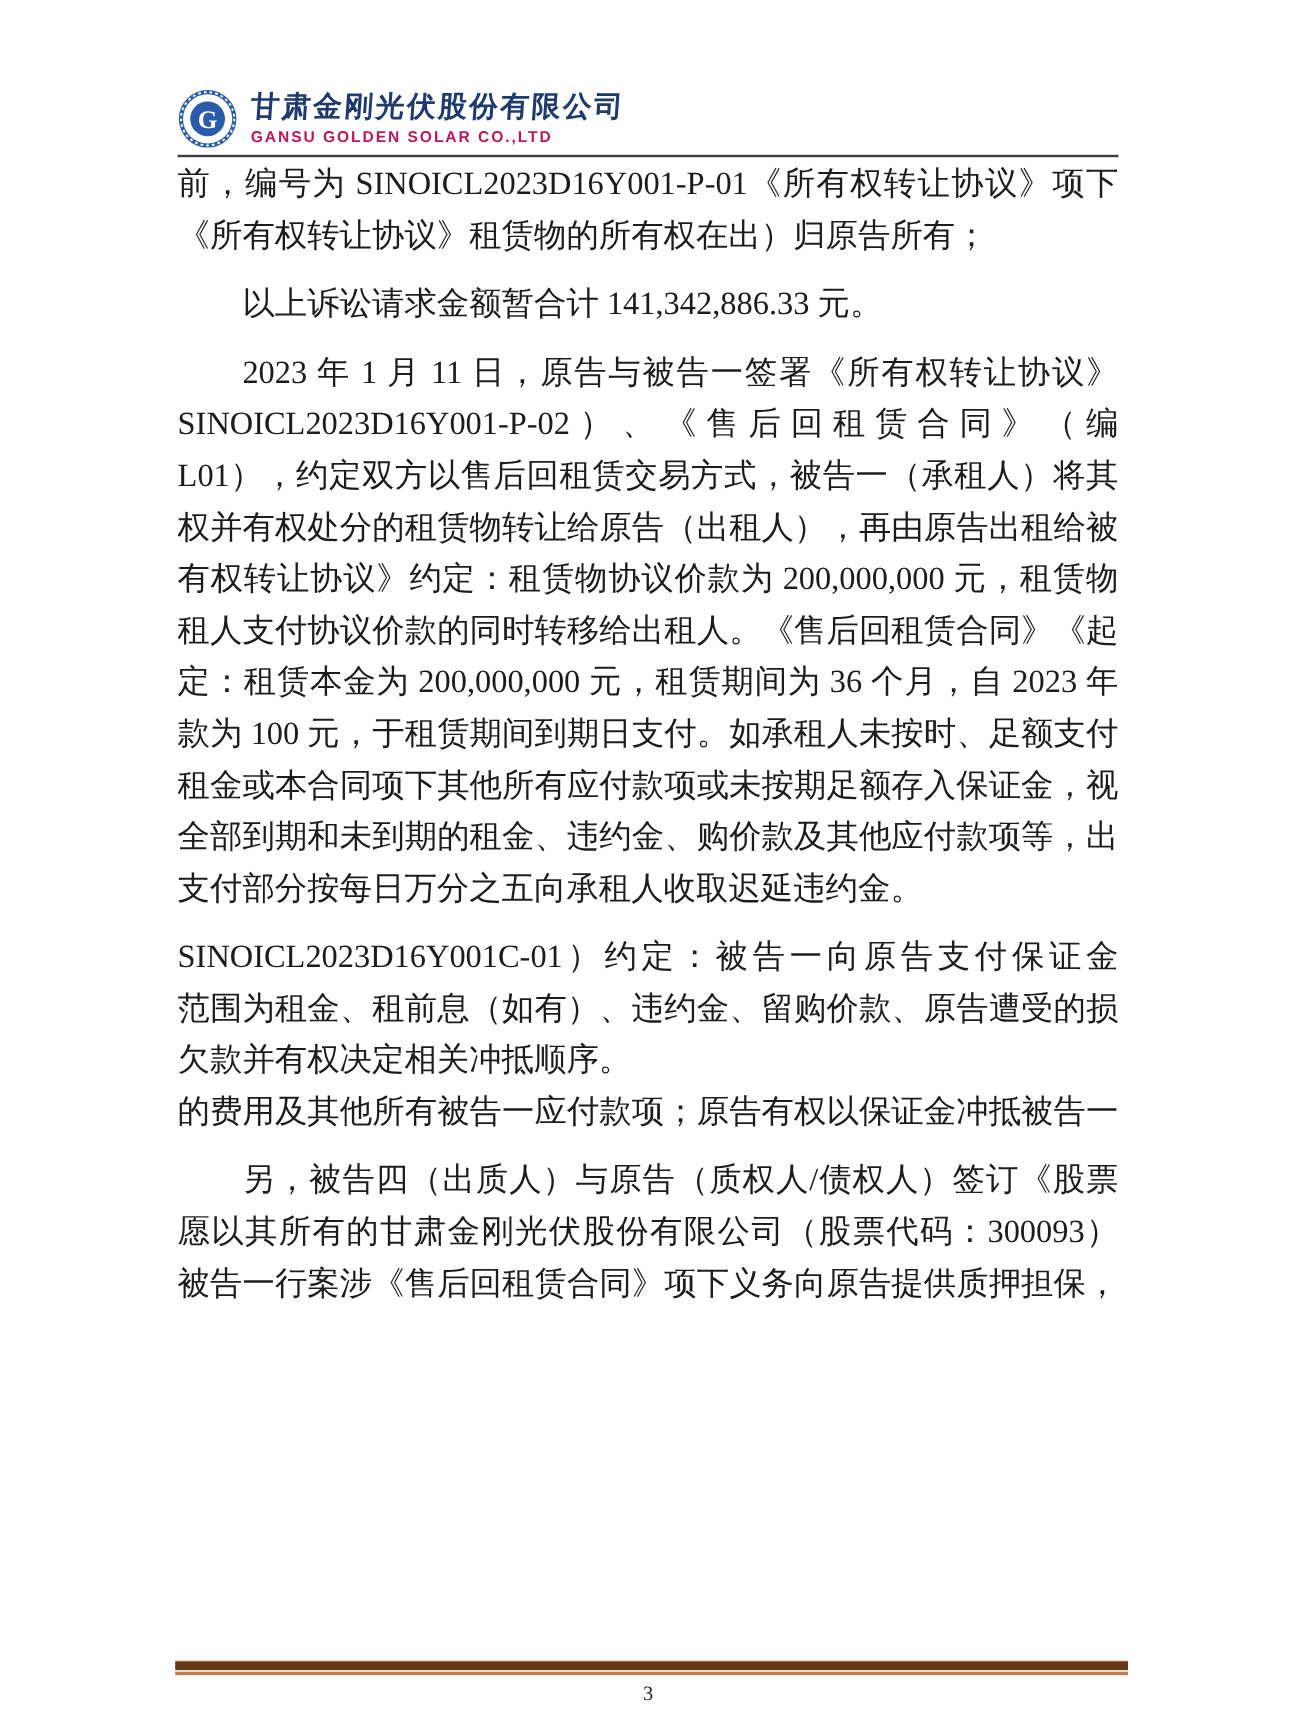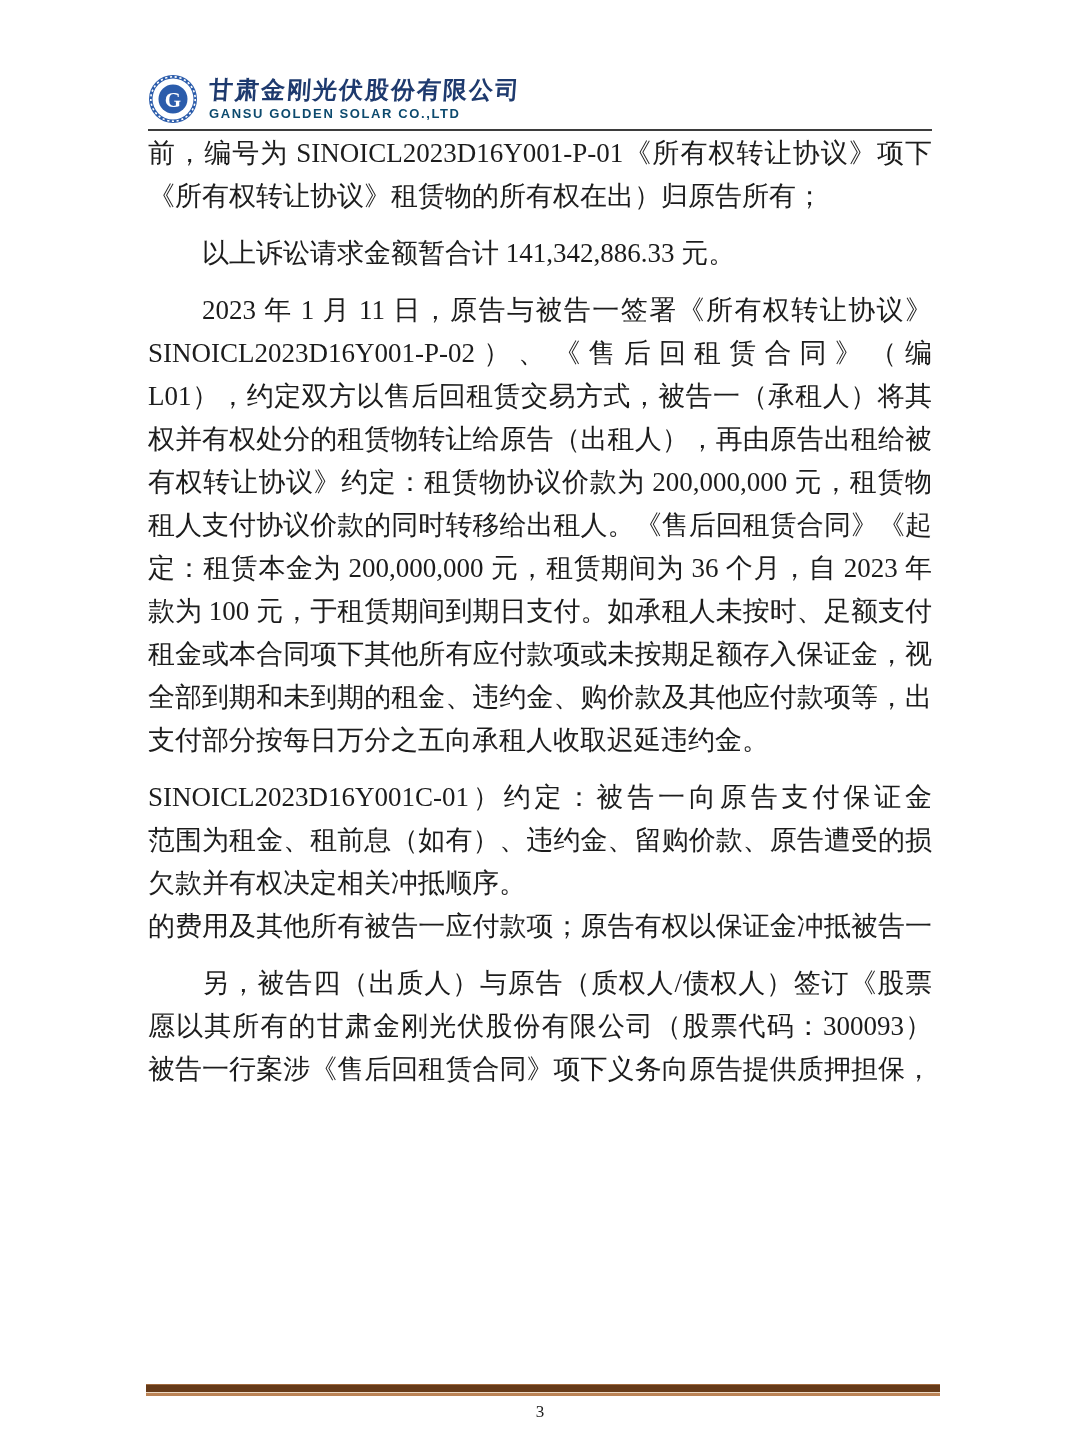--- a/index.html
+++ b/index.html
@@ -16,21 +16,21 @@
   .logo{display:flex;align-items:center;gap:11px;}
   .emblem{width:50px;height:50px;flex:0 0 auto;}
   .logo-text{display:flex;flex-direction:column;justify-content:center;}
   .logo-cn{
     font-size:24px;font-weight:700;color:#1e3a6e;
     letter-spacing:2px;line-height:28px;
     transform:skewX(-4deg);
   }
   .logo-en{
     font-family:"Liberation Sans","DejaVu Sans",sans-serif;
-    font-size:13px;font-weight:700;color:#0c4a6e;
+    font-size:13px;font-weight:700;color:#be185d;
     letter-spacing:1.6px;line-height:16px;margin-top:2px;
   }
   .header-rule{border-bottom:2.5px solid #3d3d3d;margin-top:5px;}
   
   .doc-body{margin:0 148px;padding-top:1px;}
   .para{margin:0;}
   .para + .para{margin-top:14px;}
   .l{
     font-size:27px;
     line-height:43px;height:43px;overflow:hidden;

